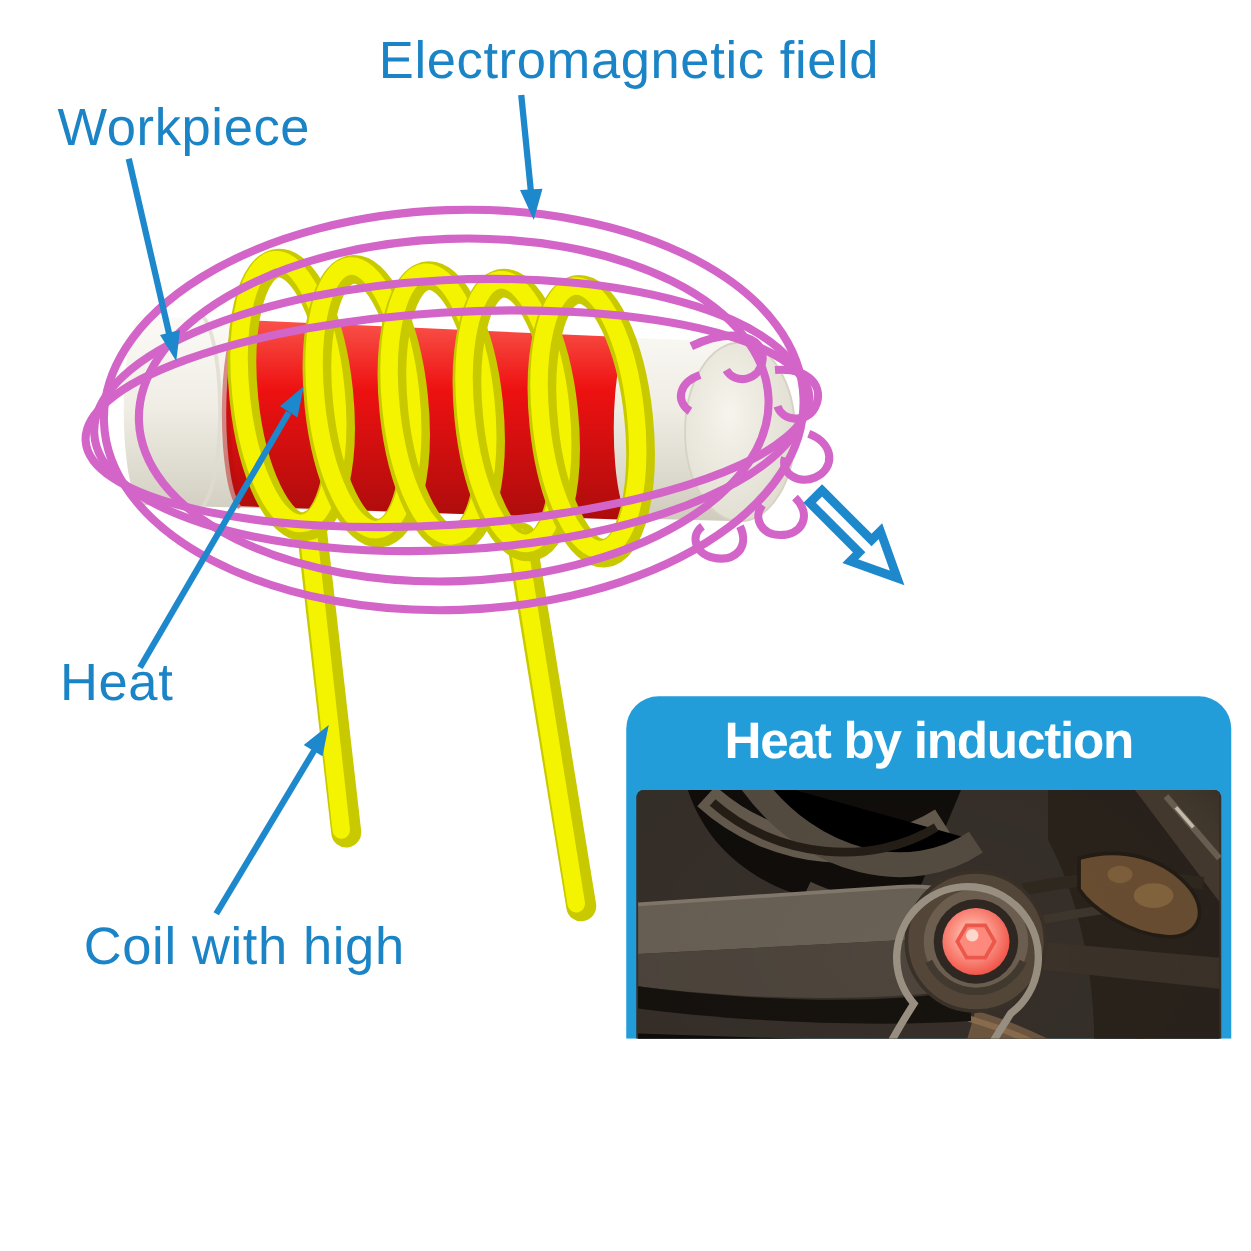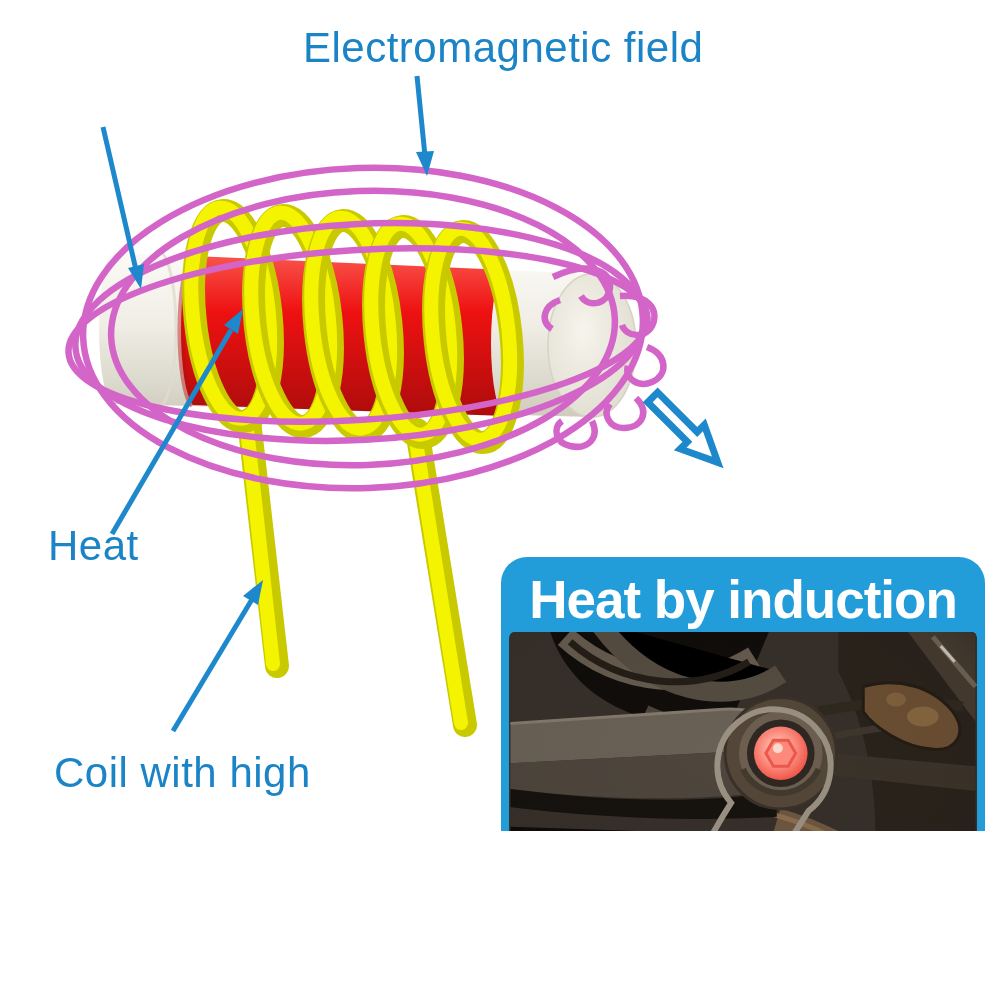--- a/index.html
+++ b/index.html
@@ -5,34 +5,34 @@
   html,body{margin:0;padding:0;background:#ffffff;}
   .stage{position:relative;width:1001px;height:831px;background:#fff;overflow:hidden;
          font-family:"Liberation Sans",sans-serif;}
   #art{position:absolute;left:0;top:0;width:1001px;height:1001px;}
 
   .label{position:absolute;color:var(--label-blue,#1b84c6);font-size:42px;line-height:47px;
          letter-spacing:.5px;white-space:nowrap;}
   .label-em{left:303px;top:24px;}
   .label-workpiece{left:46px;top:78px;}
   .label-heat{left:48px;top:522px;}
-  .label-coil{left:54px;top:733px;margin-top:16px;}
+  .label-coil{left:67px;top:733px;}
 
   .arrow-line{stroke:var(--arrow-blue,#1e88cc);stroke-width:5;fill:none;}
   .arrow-head{fill:var(--arrow-blue,#1e88cc);stroke:none;}
   .dir-arrow{fill:#ffffff;stroke:var(--arrow-blue,#1e88cc);stroke-width:7;stroke-linejoin:miter;}
 
   .fl{stroke:var(--field-pink,#d465c8);stroke-width:6.5;fill:none;}
   .coil-dark{stroke:var(--coil-yellow-dark,#c9c900);fill:none;stroke-linecap:round;}
   .coil-lite{stroke:var(--coil-yellow,#f4f400);fill:none;stroke-linecap:round;}
 
   .inset{position:absolute;left:501px;top:557px;width:484px;height:398px;
          background:var(--inset-blue,#229dd9);border-radius:26px;}
   .inset-title{position:absolute;left:0;right:0;top:12px;text-align:center;color:#ffffff;
-         font-weight:bold;font-size:53px;letter-spacing:-1px;}
+         font-weight:bold;font-size:41px;letter-spacing:-1px;}
   .photo{position:absolute;left:8px;top:75px;width:468px;height:313px;overflow:hidden;
          border-radius:6px 6px 18px 18px;background:#37302a;}
   .photo svg{display:block;}
 </style>
 </head>
 <body>
 
 <div class="stage">
 
   <svg id="art" viewBox="0 0 1001 1001">
@@ -124,20 +124,21 @@
       <path class="arrow-line" d="M 173 731 L 254 596"></path>
       <polygon class="arrow-head" points="263,580 258,605 243,596"></polygon>
     </g>
 
     <g transform="translate(664,386) rotate(45)">
       <polygon class="dir-arrow" points="0,9 56,9 56,-1 92,16 56,33 56,23 0,23"></polygon>
     </g>
   </svg>
 
   <div class="label label-em">Electromagnetic field</div>
+  <div class="label label-workpiece">Workpiece</div>
   <div class="label label-heat">Heat</div>
   <div class="label label-coil">
     <div>Coil with high</div>
   </div>
 
   <div class="inset">
     <div class="inset-title">Heat by induction</div>
     <div class="photo">
       <svg width="468" height="313" viewBox="0 0 468 315">
         <defs>

